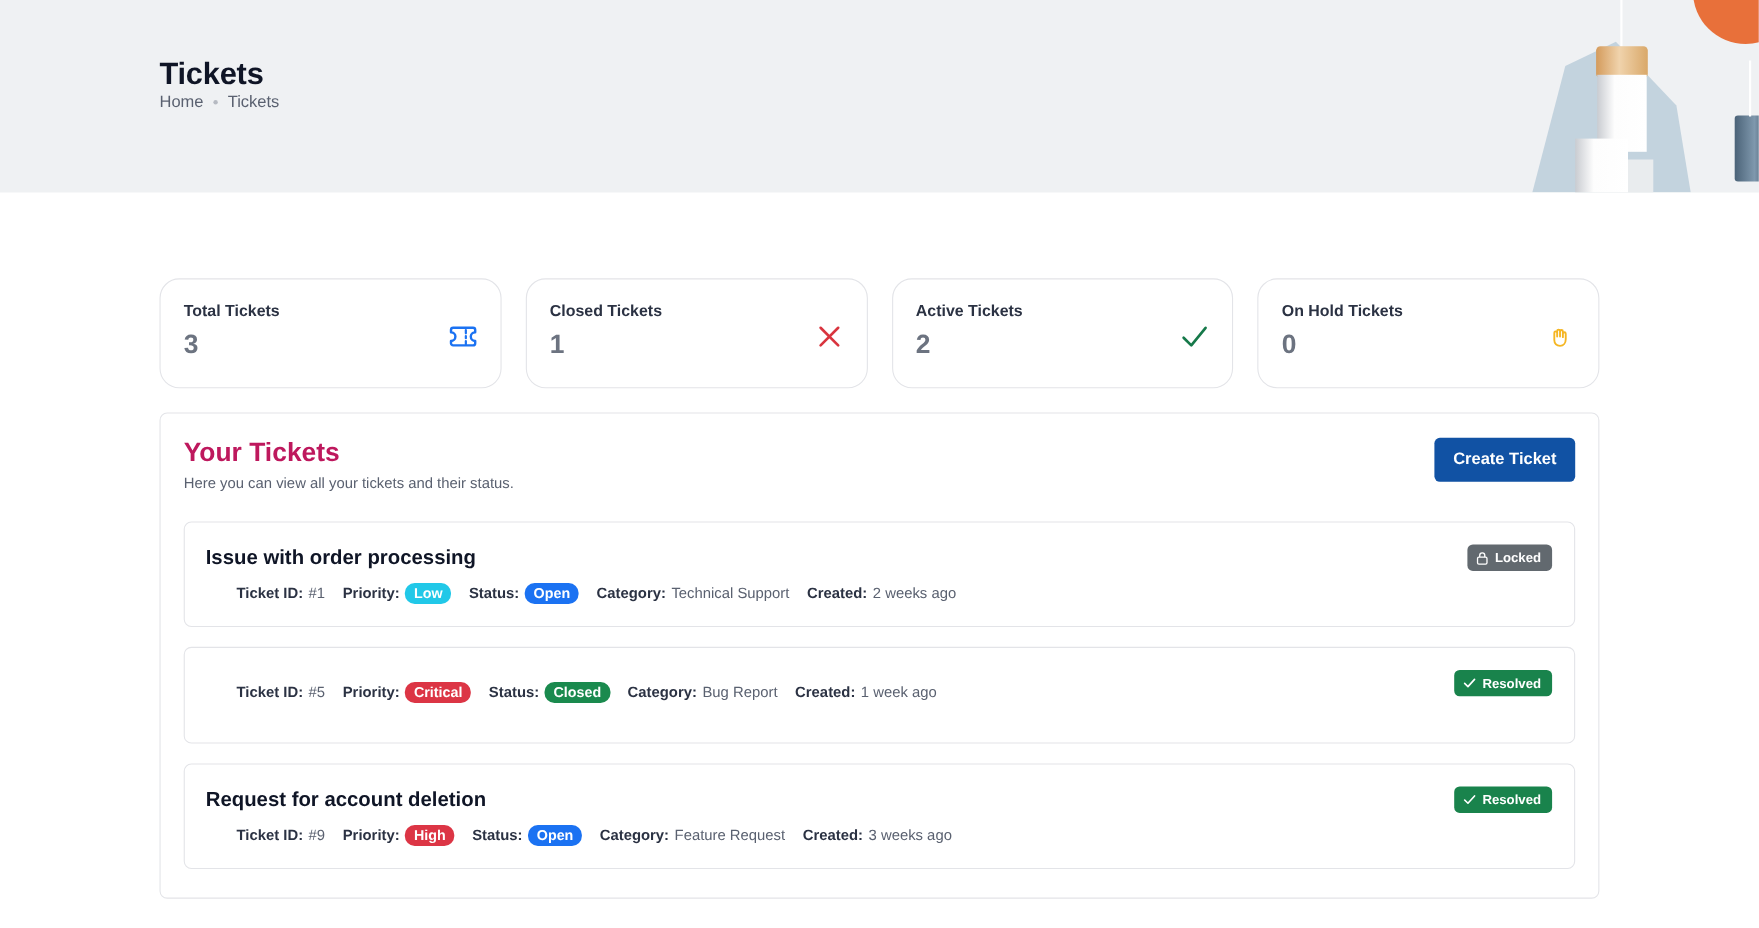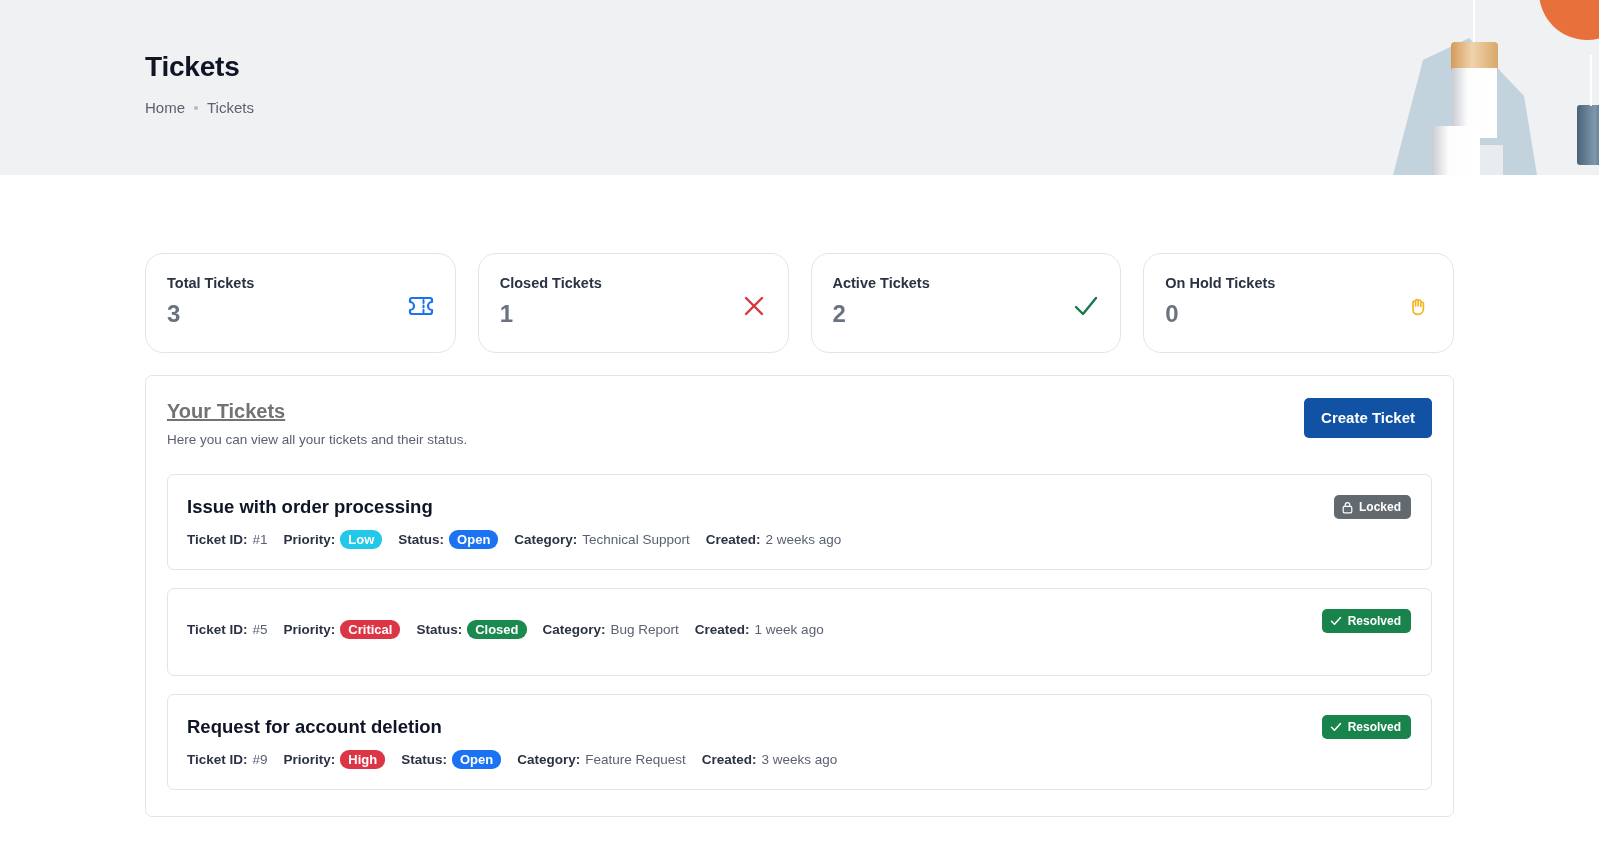--- a/index.html
+++ b/index.html
@@ -27,21 +27,21 @@
     z-index: 5;
   }
   .page-title {
     font-size: 28px;
     font-weight: bold;
     color: #0f1526;
     letter-spacing: -0.2px;
     line-height: 34px;
   }
   .breadcrumb {
-    margin-top: 15px;
+    margin-top: 0;
     font-size: 15px;
     color: #5a6170;
     display: flex;
     align-items: center;
     gap: 9px;
     line-height: 18px;
   }
   .breadcrumb .crumb { color: #5a6170; text-decoration: none; }
   .breadcrumb .sep {
     width: 4px; height: 4px; border-radius: 50%;
@@ -108,25 +108,24 @@
     border-radius: 7px;
     padding: 22px 21px 26px 21px;
     position: relative;
   }
   .panel-header {
     display: flex;
     align-items: flex-start;
     justify-content: space-between;
   }
   .panel-title {
-    font-size: 20px;
-    font-weight: bold;
-    color: #737373;
+    font-size: 24px;
+    font-weight: bold;
+    color: #be185d;
     line-height: 27px;
-    text-decoration: underline;
   }
   .panel-subtitle {
     margin-top: 6px;
     font-size: 13.5px;
     color: #5a6170;
     line-height: 17px;
   }
   .create-btn {
     background: #1152a4;
     color: #ffffff;
@@ -162,20 +161,21 @@
     line-height: 24px;
   }
   .ticket-meta {
     margin-top: 11px;
     display: flex;
     align-items: center;
     flex-wrap: wrap;
     font-size: 13.5px;
     color: #5a6170;
     line-height: 18px;
+    margin-left: 28px;
   }
   .meta-group {
     display: flex;
     align-items: center;
     gap: 5px;
     margin-right: 16px;
   }
   .meta-label {
     font-weight: bold;
     color: #2b3243;

